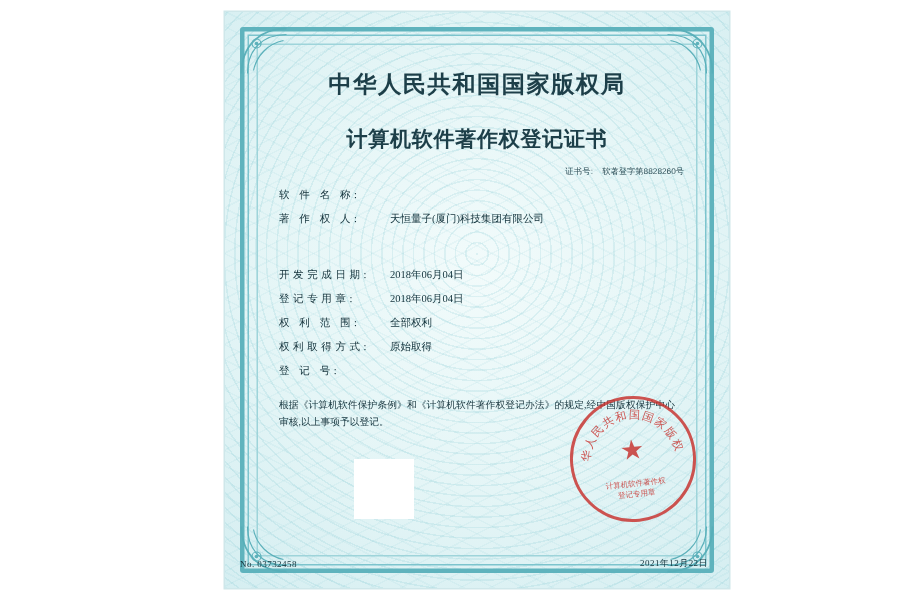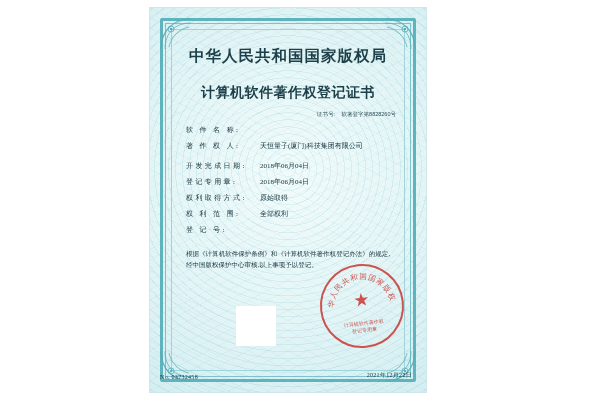--- a/index.html
+++ b/index.html
@@ -15,21 +15,21 @@
     width: 600px;
     height: 400px;
     background: #ffffff;
     overflow: hidden;
   }
   
   .cert {
     position: absolute;
     left: 150px;
     top: 8px;
-    width: 276px;
+    width: 336px;
     height: 384px;
     background:
       radial-gradient(circle at 50% 45%, #f2fbfb 0%, #e4f5f6 55%, #d5eef1 100%);
     box-shadow: 0 0 0 1px #cfe7ea;
     overflow: hidden;
   }
   
   .cert::before {
     content: "";
     position: absolute;
@@ -123,21 +123,21 @@
     font-family: "Liberation Serif", serif;
     color: #123039;
   }
   .fvalue {
     flex: 1;
     font-family: "Liberation Serif", serif;
     color: #12323b;
   }
   .fvalue .v2 { display: block; }
 
-  .gap-top { margin-top: 11px; }
+  .gap-top { margin-top: 28px; }
 
   .statement {
     margin-top: 12px;
     padding: 0 10px;
     font-size: 6.5px;
     line-height: 1.7;
     text-align: justify;
     color: #16343d;
     font-family: "Liberation Serif", serif;
   }
@@ -294,27 +294,27 @@
           <div class="flabel">开发完成日期:</div>
           <div class="fvalue">2018年06月04日</div>
         </div>
 
         <div class="frow">
           <div class="flabel">登记专用章:</div>
           <div class="fvalue">2018年06月04日</div>
         </div>
 
         <div class="frow">
+          <div class="flabel">权 利 范 围:</div>
+          <div class="fvalue">全部权利</div>
+        </div>
+
+        <div class="frow">
           <div class="flabel">权利取得方式:</div>
           <div class="fvalue">原始取得</div>
-        </div>
-
-        <div class="frow">
-          <div class="flabel">权 利 范 围:</div>
-          <div class="fvalue">全部权利</div>
         </div>
 
         <div class="frow">
           <div class="flabel">登 记 号:</div>
         </div>
 
       </div>
 
       <div class="statement">根据《计算机软件保护条例》和《计算机软件著作权登记办法》的规定,经中国版权保护中心审核,以上事项予以登记。</div>
 

